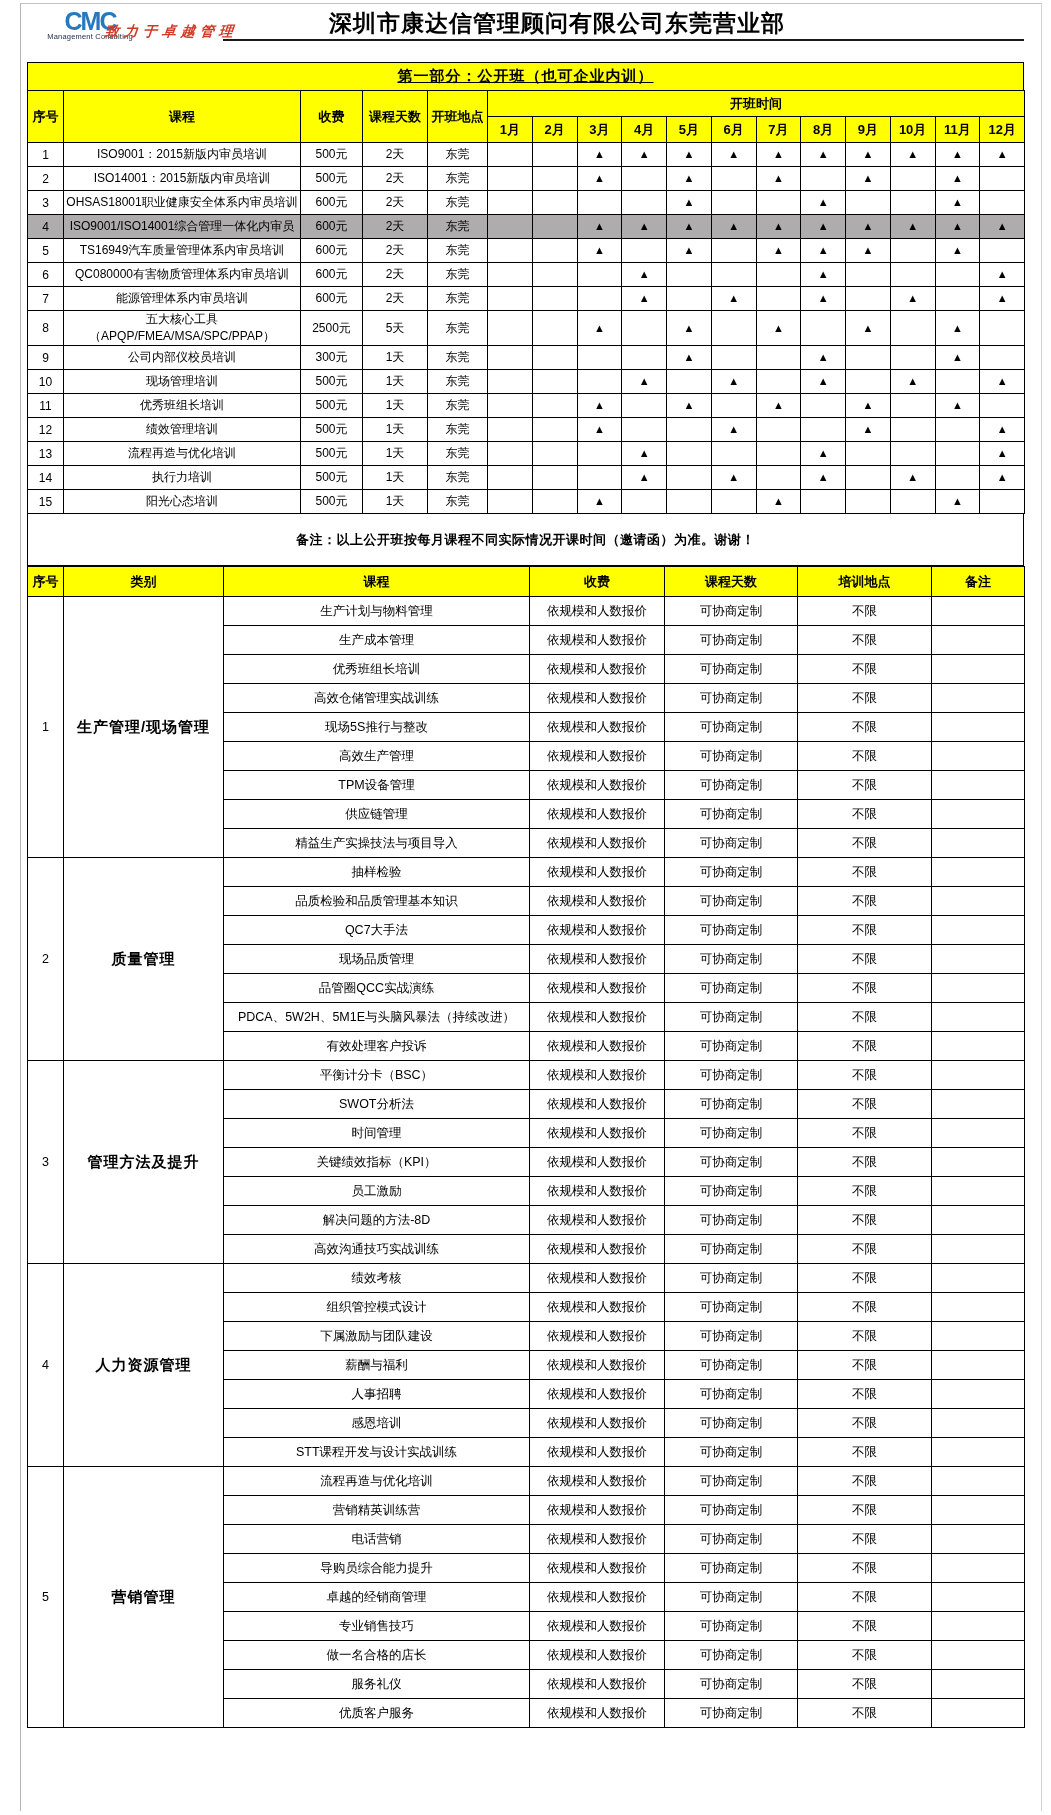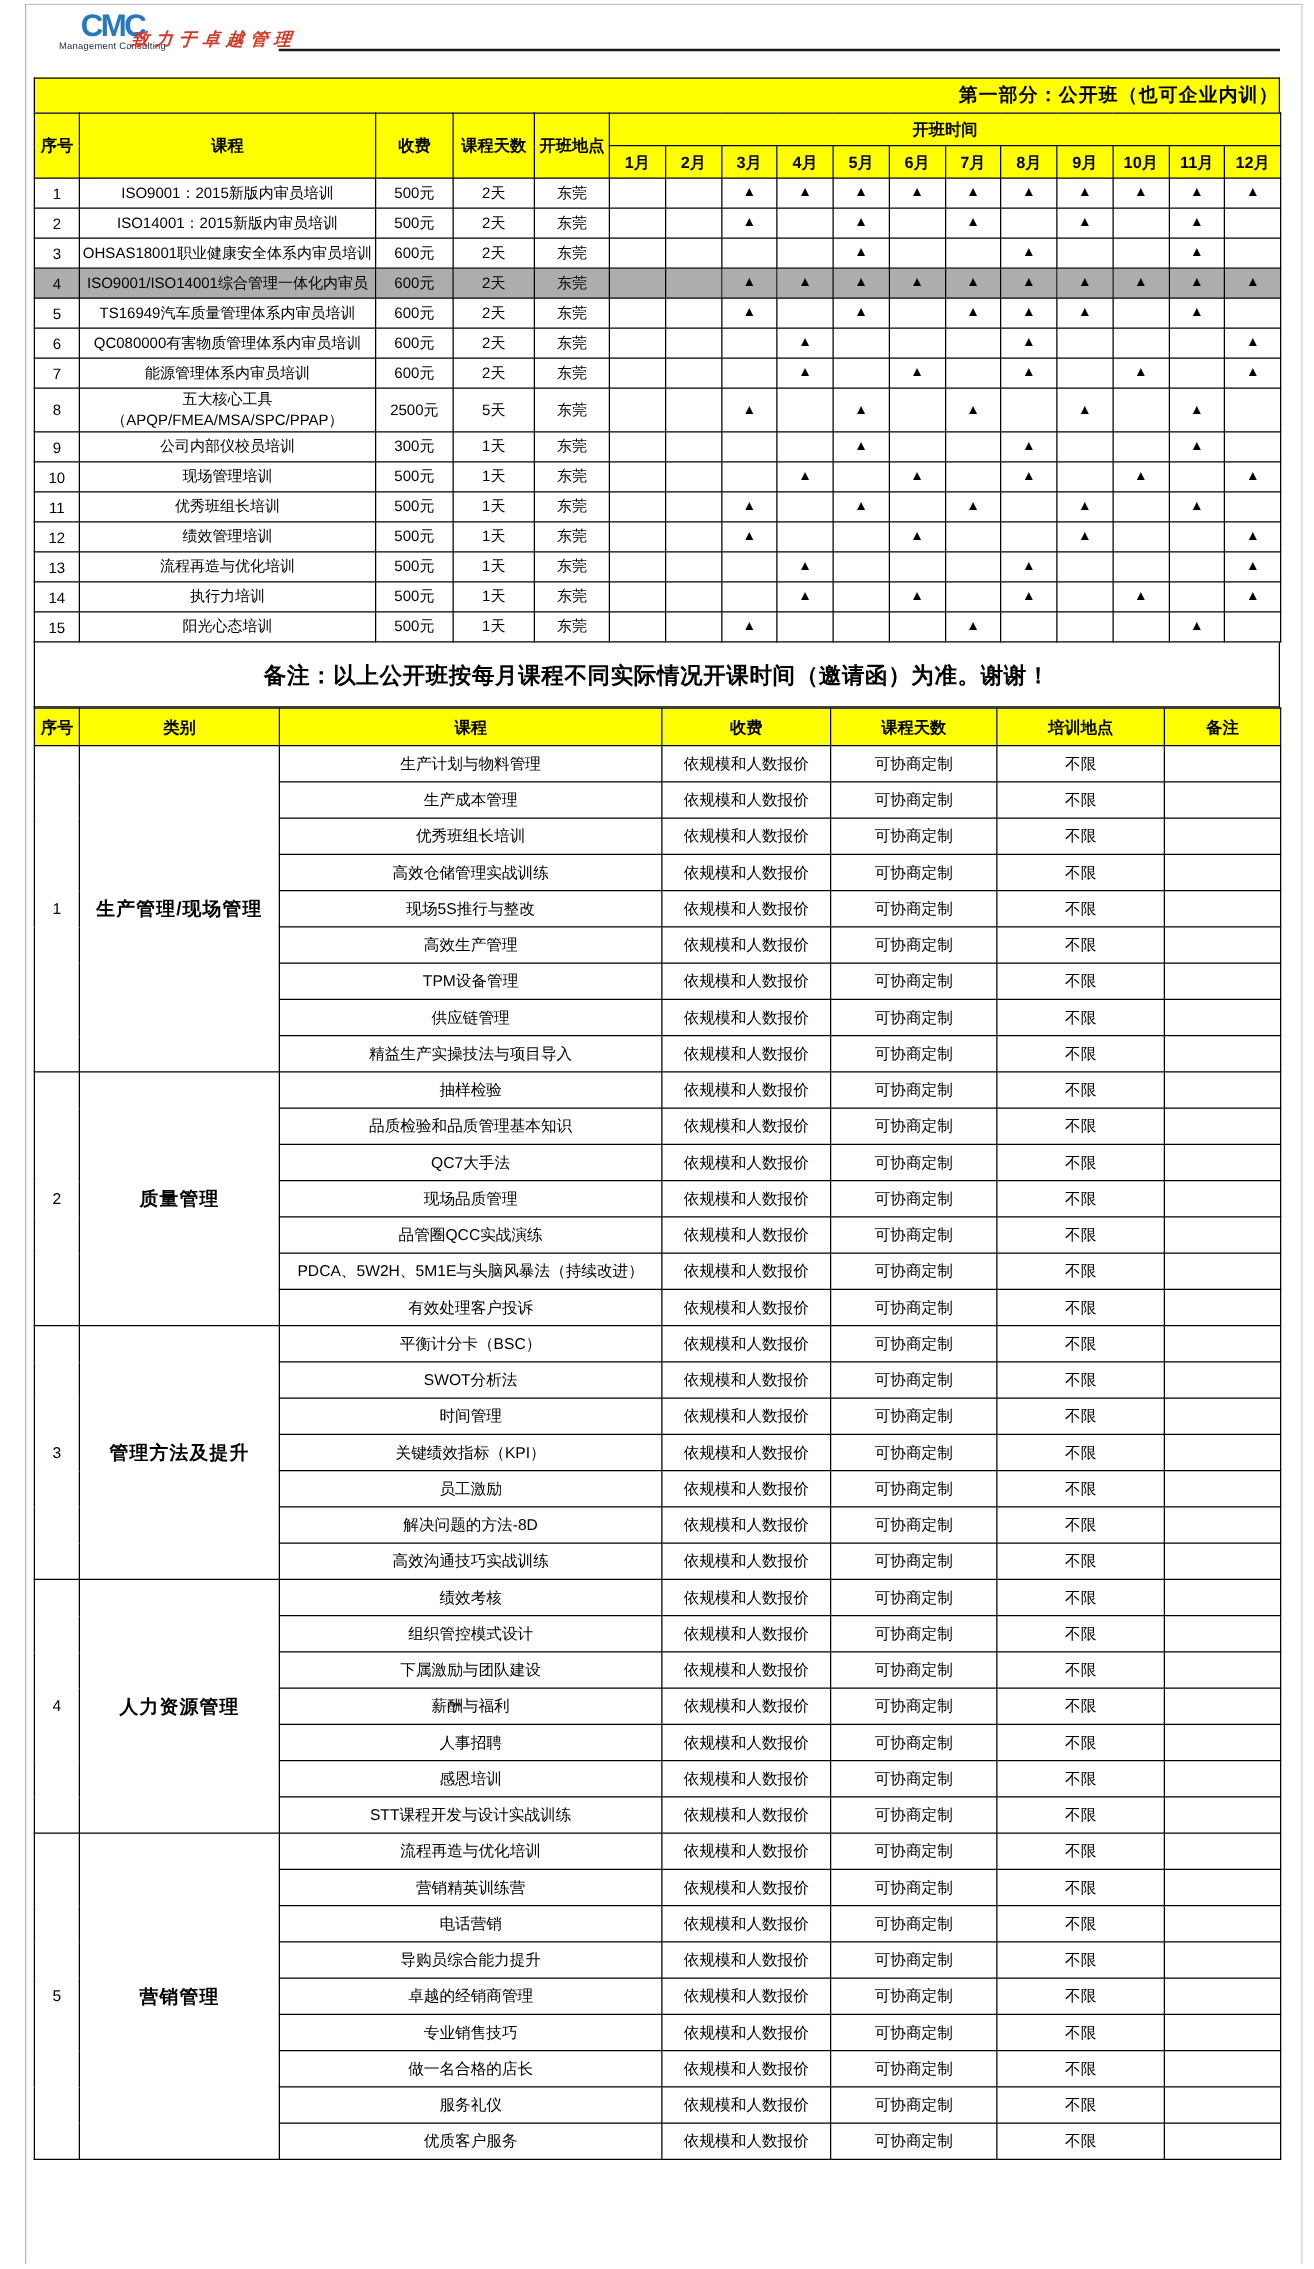--- a/index.html
+++ b/index.html
@@ -45,22 +45,22 @@
   .header-rule{position:absolute;left:196px;top:35px;width:801px;border-bottom:2px solid #1a1a1a;}
   .plan-title{
     position:absolute;left:0;top:37px;width:100%;text-align:center;
     font-size:19px;font-weight:bold;letter-spacing:1px;
   }
 
   
   .banner{
     background:var(--accent-yellow);
     border:1px solid var(--border-black);
-    text-align:right;font-weight:bold;font-size:15px;
-    padding:4px 0;letter-spacing:1px;
+    text-align:center;font-weight:bold;font-size:15px;
+    padding:4px 0;letter-spacing:1px;text-decoration:underline;
   }
   .banner-1{border-bottom:none;}
   .banner-2{border-top:none;}
 
   
   table{border-collapse:collapse;table-layout:fixed;width:997px;}
   th,td{
     border:1px solid var(--border-black);
     text-align:center;vertical-align:middle;
     overflow:hidden;padding:0 1px;
@@ -69,40 +69,41 @@
   
   .t1 thead tr{height:26px;}
   .t1 tbody td{height:24px;font-size:12px;}
   .t1 tbody td.course-cell{font-size:12px;margin-top:12px;}
   .t1 .mark-cell{font-size:11px;line-height:1;}
   .t1 tr.hl-row td{background:var(--highlight-gray);}
   
   .note-row{
     border:1px solid var(--border-black);border-top:none;
     height:52px;display:flex;align-items:center;justify-content:center;
-    font-weight:bold;font-size:18px;letter-spacing:0.5px;
+    font-weight:bold;font-size:13px;letter-spacing:0.5px;
   }
   
   .t2 thead tr{height:30px;}
   .t2 tbody td{height:29px;font-size:12.5px;}
   .t2 .category-cell{font-weight:bold;font-size:15px;letter-spacing:1px;}
 </style>
 </head>
 <body>
 
 <div class="page-frame"></div>
 
 <div class="content">
 
   <div class="doc-header">
     <div class="logo-block">
       <div class="logo-brand">CMC</div>
       <div class="logo-sub">Management Consulting</div>
     </div>
     <div class="slogan">致力于卓越管理</div>
+    <div class="company-title">深圳市康达信管理顾问有限公司东莞营业部</div>
     <div class="header-rule"></div>
   </div>
 
   <div class="banner banner-1">第一部分：公开班（也可企业内训）</div>
 
   <table class="t1">
     <colgroup>
       <col style="width:36px">
         <col style="width:237px">
         <col style="width:62px">

